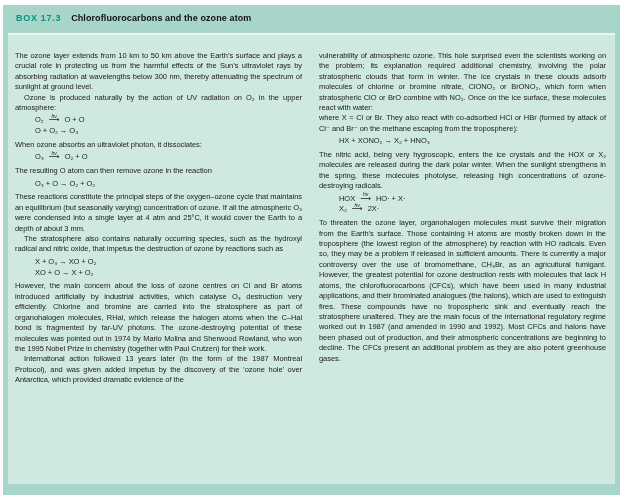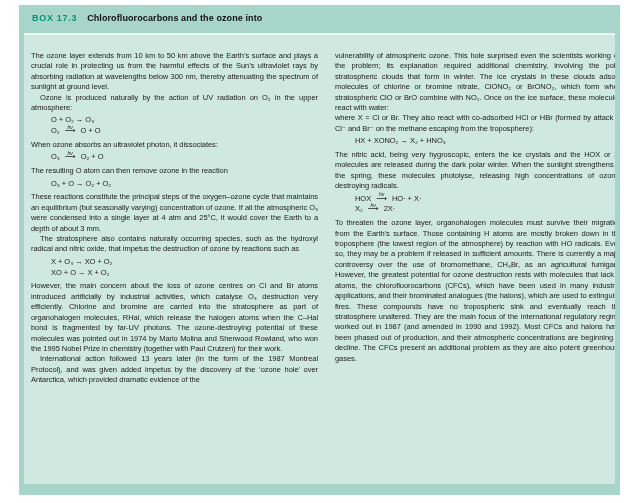--- a/index.html
+++ b/index.html
@@ -4,21 +4,20 @@
 <style>
   html,body{margin:0;padding:0;}
   body{
     width:624px;height:503px;position:relative;overflow:hidden;
     background:#ffffff;
     font-family:"Liberation Sans","DejaVu Sans",sans-serif;
   }
   .box{
     position:absolute;inset:5px 4px 8px 3px;
     background:var(--frame,#a8d5ca);
-    margin-left:16px;
   }
   .box-header{
     height:26px;display:flex;align-items:center;padding-left:13px;
     font-weight:bold;font-size:9px;
   }
   .box-label{
     color:var(--label_teal,#00947c);
     letter-spacing:0.7px;margin-right:10px;white-space:nowrap;
   }
   .box-title{color:#101010;letter-spacing:0.1px;white-space:nowrap;}
@@ -46,30 +45,30 @@
     position:absolute;left:50%;transform:translateX(-50%);
     top:-4.5px;font-size:5px;font-style:italic;letter-spacing:0;
   }
 </style>
 </head>
 <body>
 
 <div class="box">
   <div class="box-header">
     <span class="box-label">BOX 17.3</span>
-    <span class="box-title">Chlorofluorocarbons and the ozone into</span>
+    <span class="box-title">Chlorofluorocarbons and the ozone atom</span>
   </div>
   <div class="box-body">
     <div class="cols">
       <div class="col">
           <p class="para"><span>The ozone layer extends from 10 km to 50 km above the Earth’s surface and plays a crucial role in protecting us from the harmful effects of the Sun’s ultraviolet rays by absorbing radiation at wavelengths below 300 nm, thereby attenuating the spectrum of sunlight at ground level.</span></p>
           <p class="para ind"><span>Ozone is produced naturally by the action of UV radiation on O₂ in the upper atmosphere:</span></p>
           <div class="eq">
+            <div class="eq-line">O₂ <span class="hvarrow"><span class="lbl">hν</span><span class="arr">⟶</span></span> O + O</div>
             <div class="eq-line">O + O₂ → O₃</div>
-            <div class="eq-line">O₂ <span class="hvarrow"><span class="lbl">hν</span><span class="arr">⟶</span></span> O + O</div>
           </div>
           <p class="para"><span>When ozone absorbs an ultraviolet photon, it dissociates:</span></p>
           <div class="eq">
             <div class="eq-line">O₃ <span class="hvarrow"><span class="lbl">hν</span><span class="arr">⟶</span></span> O₂ + O</div>
           </div>
           <p class="para"><span>The resulting O atom can then remove ozone in the reaction</span></p>
           <div class="eq">
             <div class="eq-line">O₃ + O → O₂ + O₂</div>
           </div>
           <p class="para"><span>These reactions constitute the principal steps of the </span><span class="it">oxygen–ozone cycle</span><span> that maintains an equilibrium (but seasonally varying) concentration of ozone. If all the atmospheric O₃ were condensed into a single layer at 4 atm and 25°C, it would cover the Earth to a depth of about 3 mm.</span></p>

